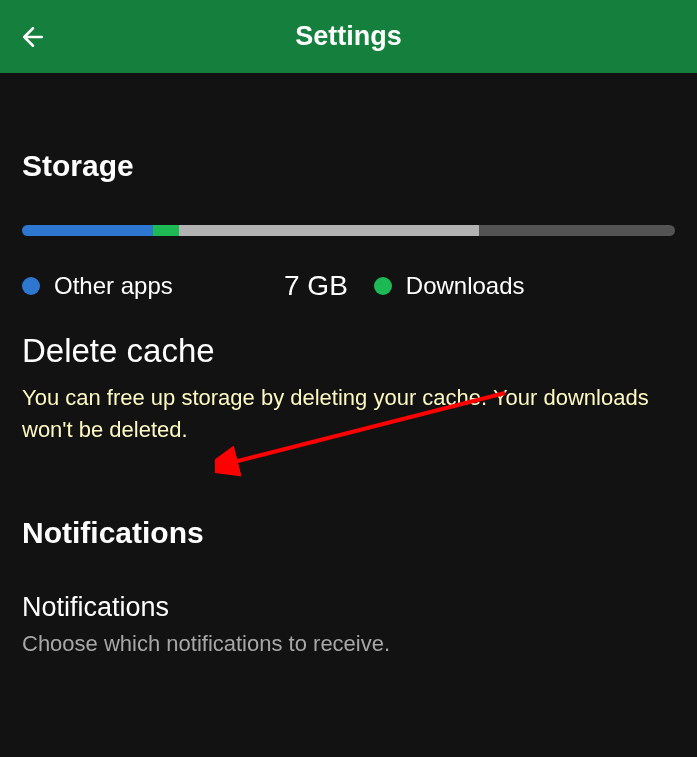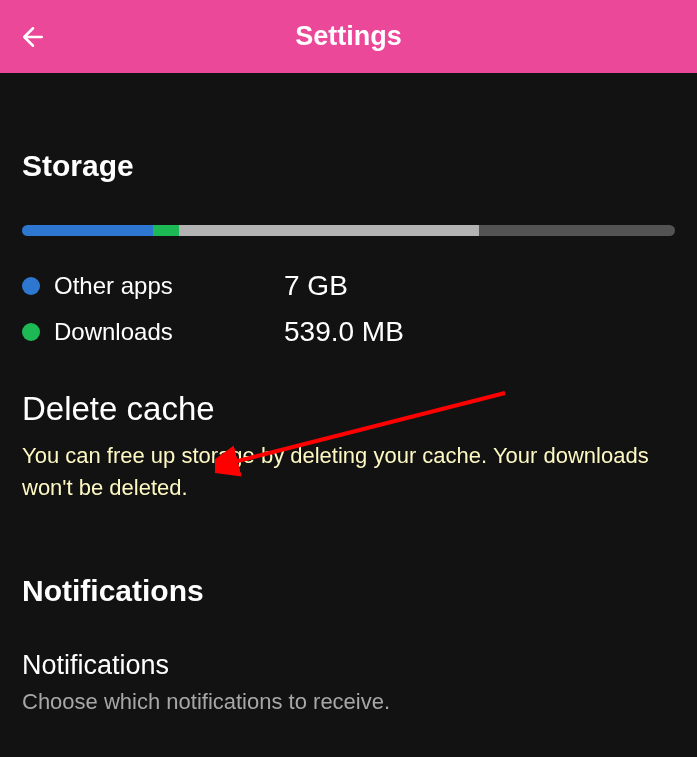--- a/index.html
+++ b/index.html
@@ -10,21 +10,21 @@
     body {
       width: 697px;
       height: 757px;
       background: #121212;
       font-family: -apple-system, BlinkMacSystemFont, "Segoe UI", Helvetica, Arial, sans-serif;
       color: #ffffff;
       overflow: hidden;
       position: relative;
     }
     .header {
-      background: #ec4899;
+      background: #15803d;
       height: 73px;
       display: flex;
       align-items: center;
       position: relative;
       padding: 8px 20px;
     }
     .back-btn {
       position: absolute;
       left: 18px;
       top: 50%;
@@ -61,23 +61,23 @@
     }
     .bar-segment {
       height: 100%;
     }
     .bar-other { background: #2e77d0; }
     .bar-downloads { background: #1db954; }
     .bar-cache { background: #b3b3b3; }
     .bar-free { background: #535353; }
     .legend {
       display: flex;
-      flex-direction: column;
-      gap: 14px;
-      margin-bottom: 42px;
+      flex-direction: row;
+      gap: 26px;
+      margin-bottom: 30px;
     }
     .legend-row {
       display: flex;
       align-items: center;
     }
     .legend-dot {
       width: 18px;
       height: 18px;
       border-radius: 50%;
       margin-right: 14px;
@@ -162,21 +162,20 @@
 
   <div class="legend">
     <div class="legend-row">
       <div class="legend-dot dot-other"></div>
       <div class="legend-label">Other apps</div>
       <div class="legend-value">7 GB</div>
     </div>
     <div class="legend-row">
       <div class="legend-dot dot-downloads"></div>
       <div class="legend-label">Downloads</div>
-      <div class="legend-value">539.0 MB</div>
     </div>
   </div>
 
   <div class="action-row">
     <div class="action-title">Delete cache</div>
     <div class="action-desc">You can free up storage by deleting your cache. Your downloads won't be deleted.</div>
   </div>
 
   <div class="section-title-2">Notifications</div>
 

